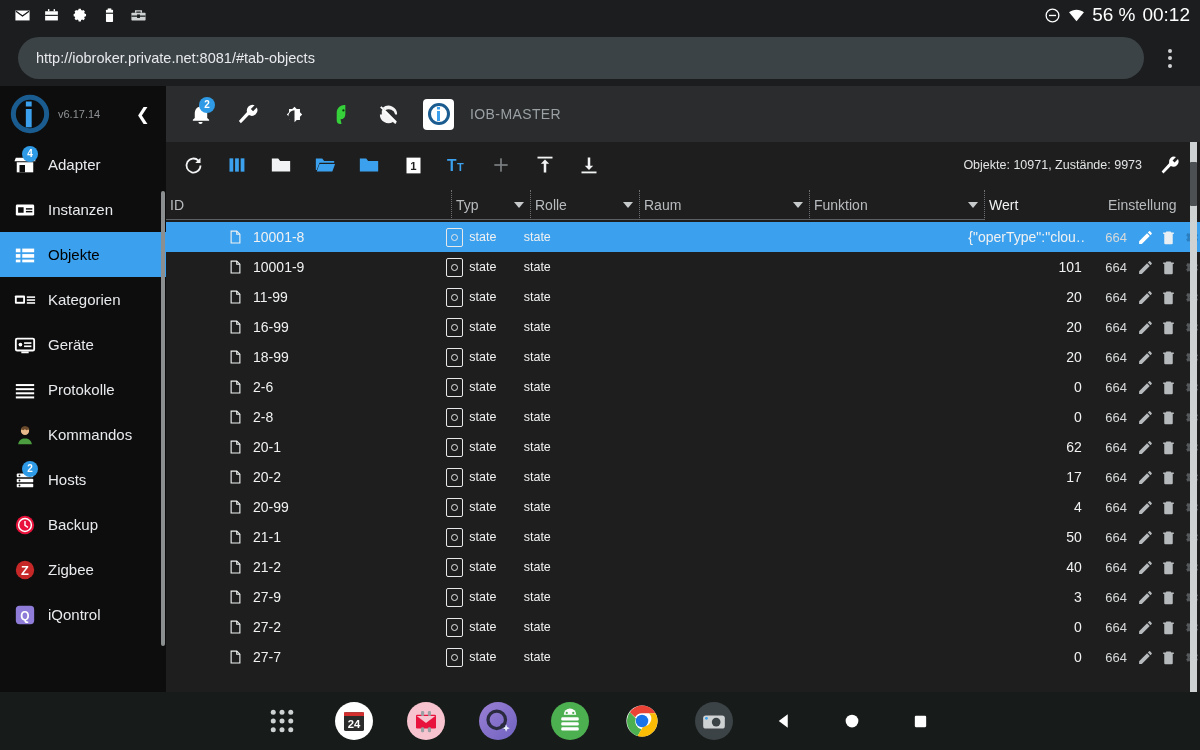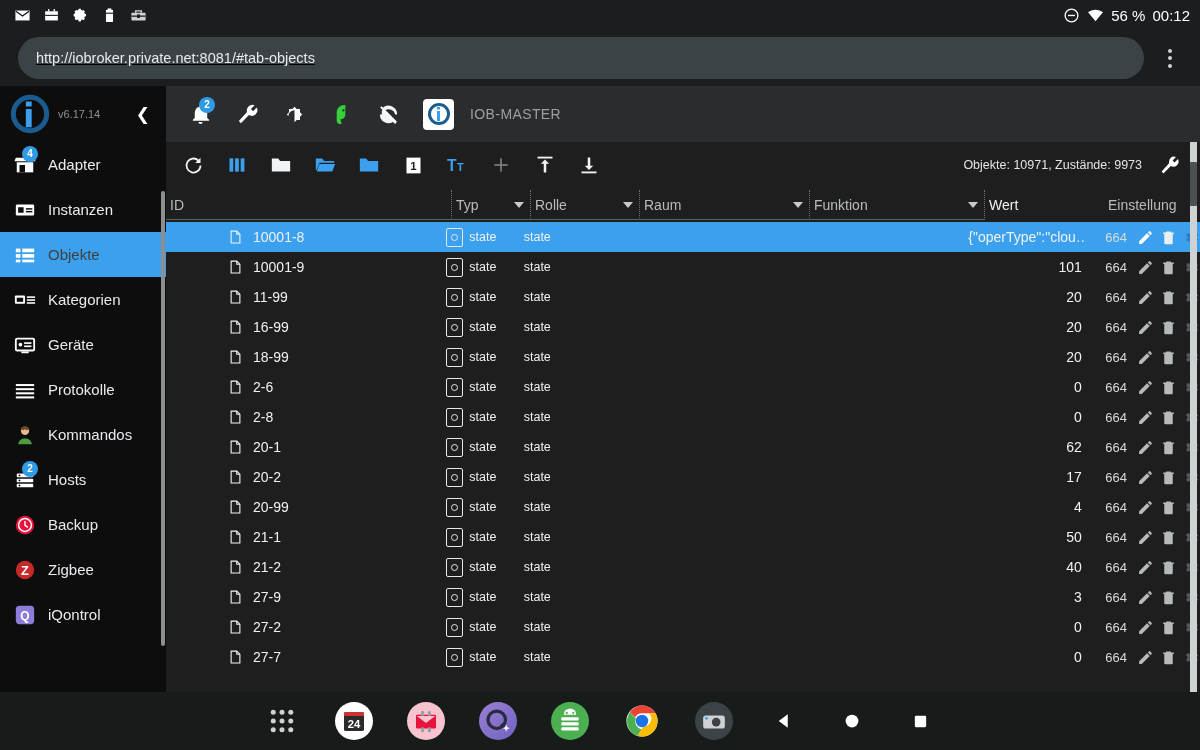--- a/index.html
+++ b/index.html
@@ -11,27 +11,27 @@
   }
   .screen { position: relative; width: 1200px; height: 750px; background: #111; }
 
   
   .statusbar {
     height: 30px; background: #1b1d1e; color: #fff;
     display: flex; align-items: center; justify-content: space-between;
     padding: 0 10px 0 14px;
   }
   .sb-left { display: flex; align-items: center; gap: 12px; }
-  .sb-right { display: flex; align-items: center; gap: 7px; font-size: 15px; }
+  .sb-right { display: flex; align-items: center; gap: 7px; font-size: 19px; }
   .sb-ico { width: 17px; height: 17px; display: block; }
 
   
   .urlbar-wrap {
     height: 56px; background: #1b1d1e;
-    display: flex; align-items: center; padding: 0 8px 0 18px; gap: 4px; text-decoration: underline;
+    display: flex; align-items: center; padding: 0 8px 0 18px; gap: 4px;
   }
   .urlbar {
     flex: 1; height: 42px; background: #3c4346; border-radius: 21px;
     display: flex; align-items: center; padding: 0 18px;
     color: #e8eaed; font-size: 14.5px;
   }
   .kebab { width: 44px; height: 44px; display: flex; flex-direction: column;
            align-items: center; justify-content: center; gap: 3.5px; }
   .kebab span { width: 4px; height: 4px; border-radius: 50%; background: #d0d3d4; display: block; }
 
@@ -46,21 +46,21 @@
   }
   .brand { height: 56px; display: flex; align-items: center; padding: 0 10px; gap: 8px; }
   .logo { width: 40px; height: 40px; flex-shrink: 0; }
   .ver { font-size: 11px; color: #8e9294; }
   .collapse { margin-left: auto; color: #fff; font-size: 17px; padding-right: 6px; line-height: 1; }
   .nav { display: flex; flex-direction: column; }
   .nav-item {
     height: 45px; display: flex; align-items: center; gap: 12px;
     padding: 0 10px 0 14px; font-size: 15px; color: #e8eaed; position: relative;
   }
-  .nav-item.active { background: #3ba1ee; color: #404040; }
+  .nav-item.active { background: #3ba1ee; color: #000000; }
   .nav-ico { width: 22px; height: 22px; flex-shrink: 0; position: relative;
              display: flex; align-items: center; justify-content: center; }
   .badge {
     position: absolute; top: -8px; left: 8px;
     background: #2f9ae5; color: #fff; font-size: 10px; line-height: 16px;
     min-width: 16px; height: 16px; border-radius: 8px; text-align: center;
     padding: 0 3px; font-weight: bold;
   }
   .sb-scroll {
     position: absolute; right: 1px; top: 105px; width: 4px; height: 455px;

